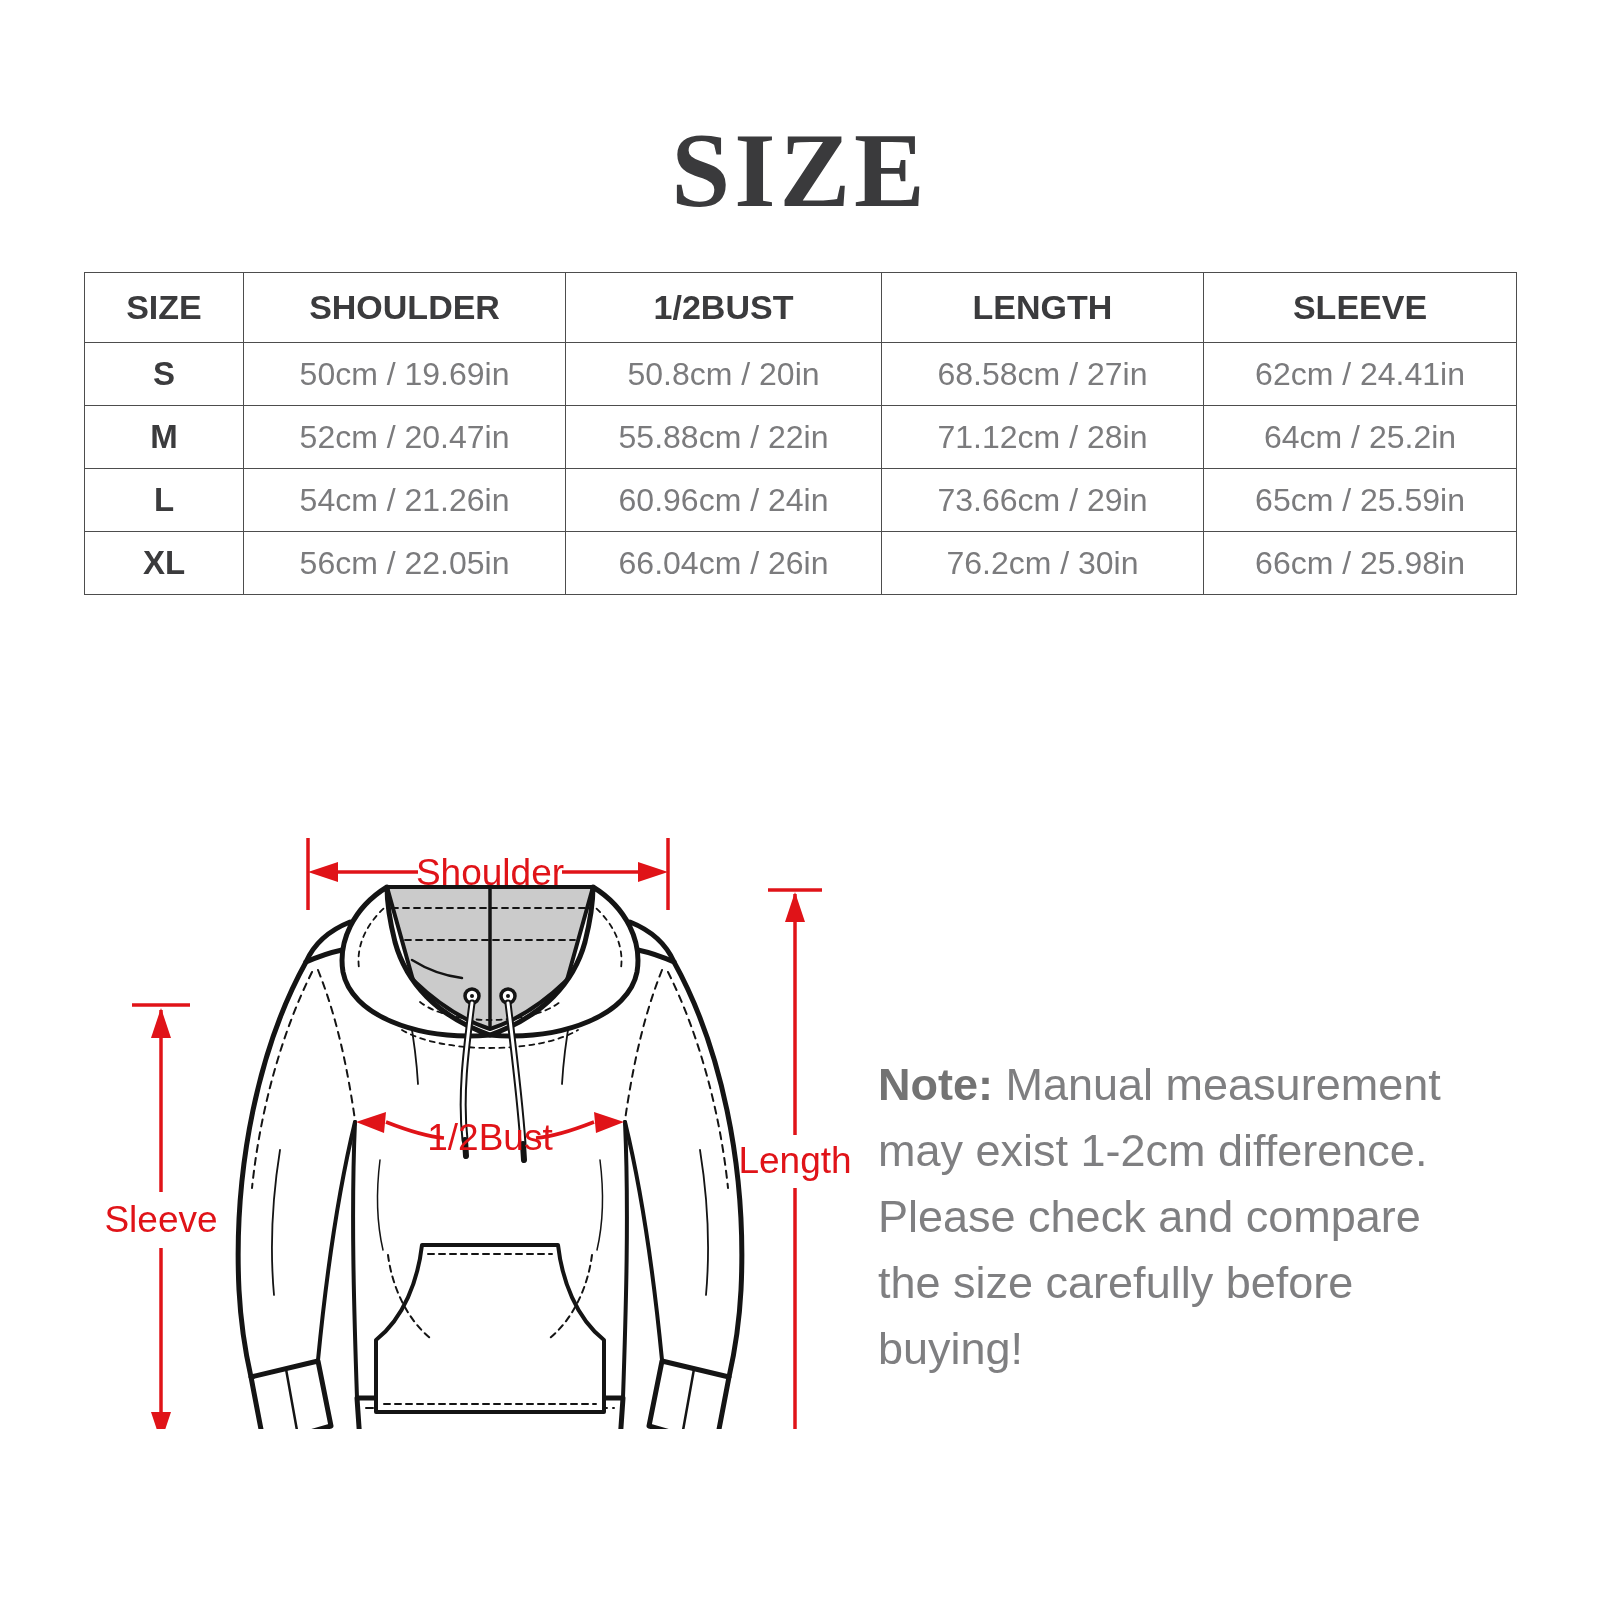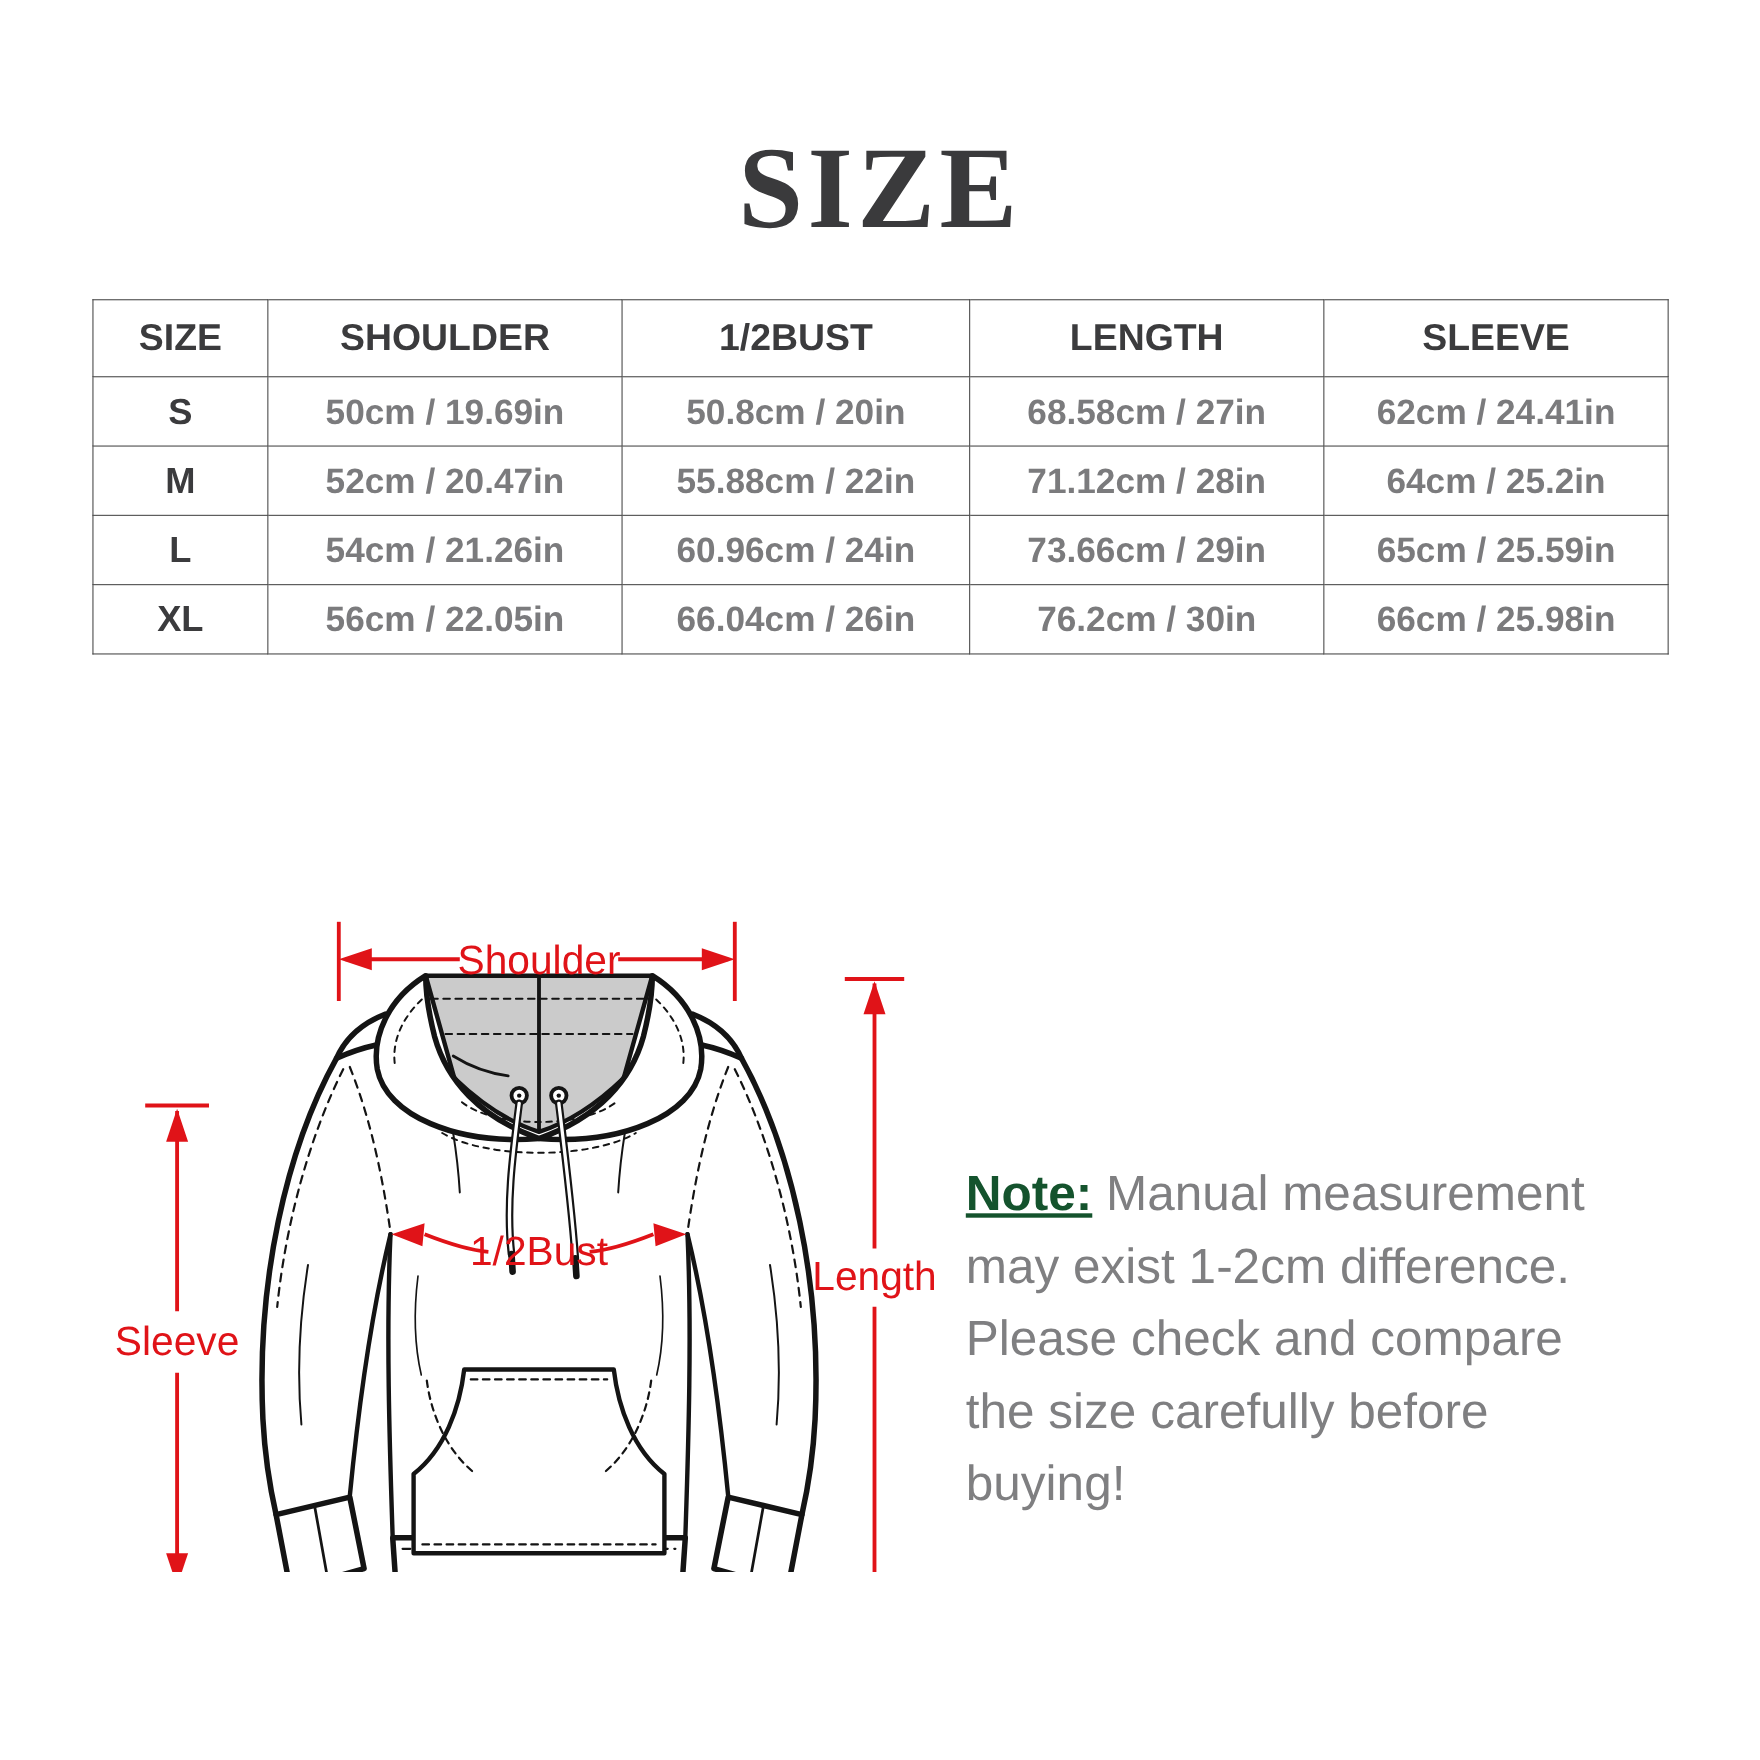--- a/index.html
+++ b/index.html
@@ -10,31 +10,31 @@
   .page-title{position:absolute;left:0;top:118px;width:1600px;text-align:center;
               font-family:"Liberation Serif",serif;font-weight:700;font-size:106px;
               color:#3a3a3c;letter-spacing:4px;line-height:1;}
 
   
   .size-table-wrap{position:absolute;left:84px;top:272px;width:1433px;}
   table.size-table{width:100%;border-collapse:collapse;table-layout:fixed;}
   table.size-table th,table.size-table td{border:1px solid #4d4d4d;text-align:center;
               vertical-align:middle;padding:0;}
   table.size-table th{height:69px;font-size:34px;font-weight:700;color:#3b3b3d;}
-  table.size-table td{height:62px;font-size:32px;color:#7b7b7d;font-weight:700;}
+  table.size-table td{height:62px;font-size:32px;color:#7b7b7d;font-weight:400;}
   table.size-table td.size-cell{font-weight:700;color:#3b3b3d;font-size:33px;}
 
   
   .diagram{position:absolute;left:100px;top:820px;width:720px;height:670px;}
   .diagram svg{overflow:visible;}
 
   
   .note{position:absolute;left:878px;top:1052px;width:600px;
         font-size:45px;line-height:66px;color:#7f7f81;}
-  .note b{font-weight:700;color:#14532d;text-decoration:underline;}
+  .note b{font-weight:700;color:#737373;}
 </style>
 </head>
 <body>
 
 <div id="canvas">
 
   <div class="page-title">SIZE</div>
 
   <div class="size-table-wrap">
     <table class="size-table">

